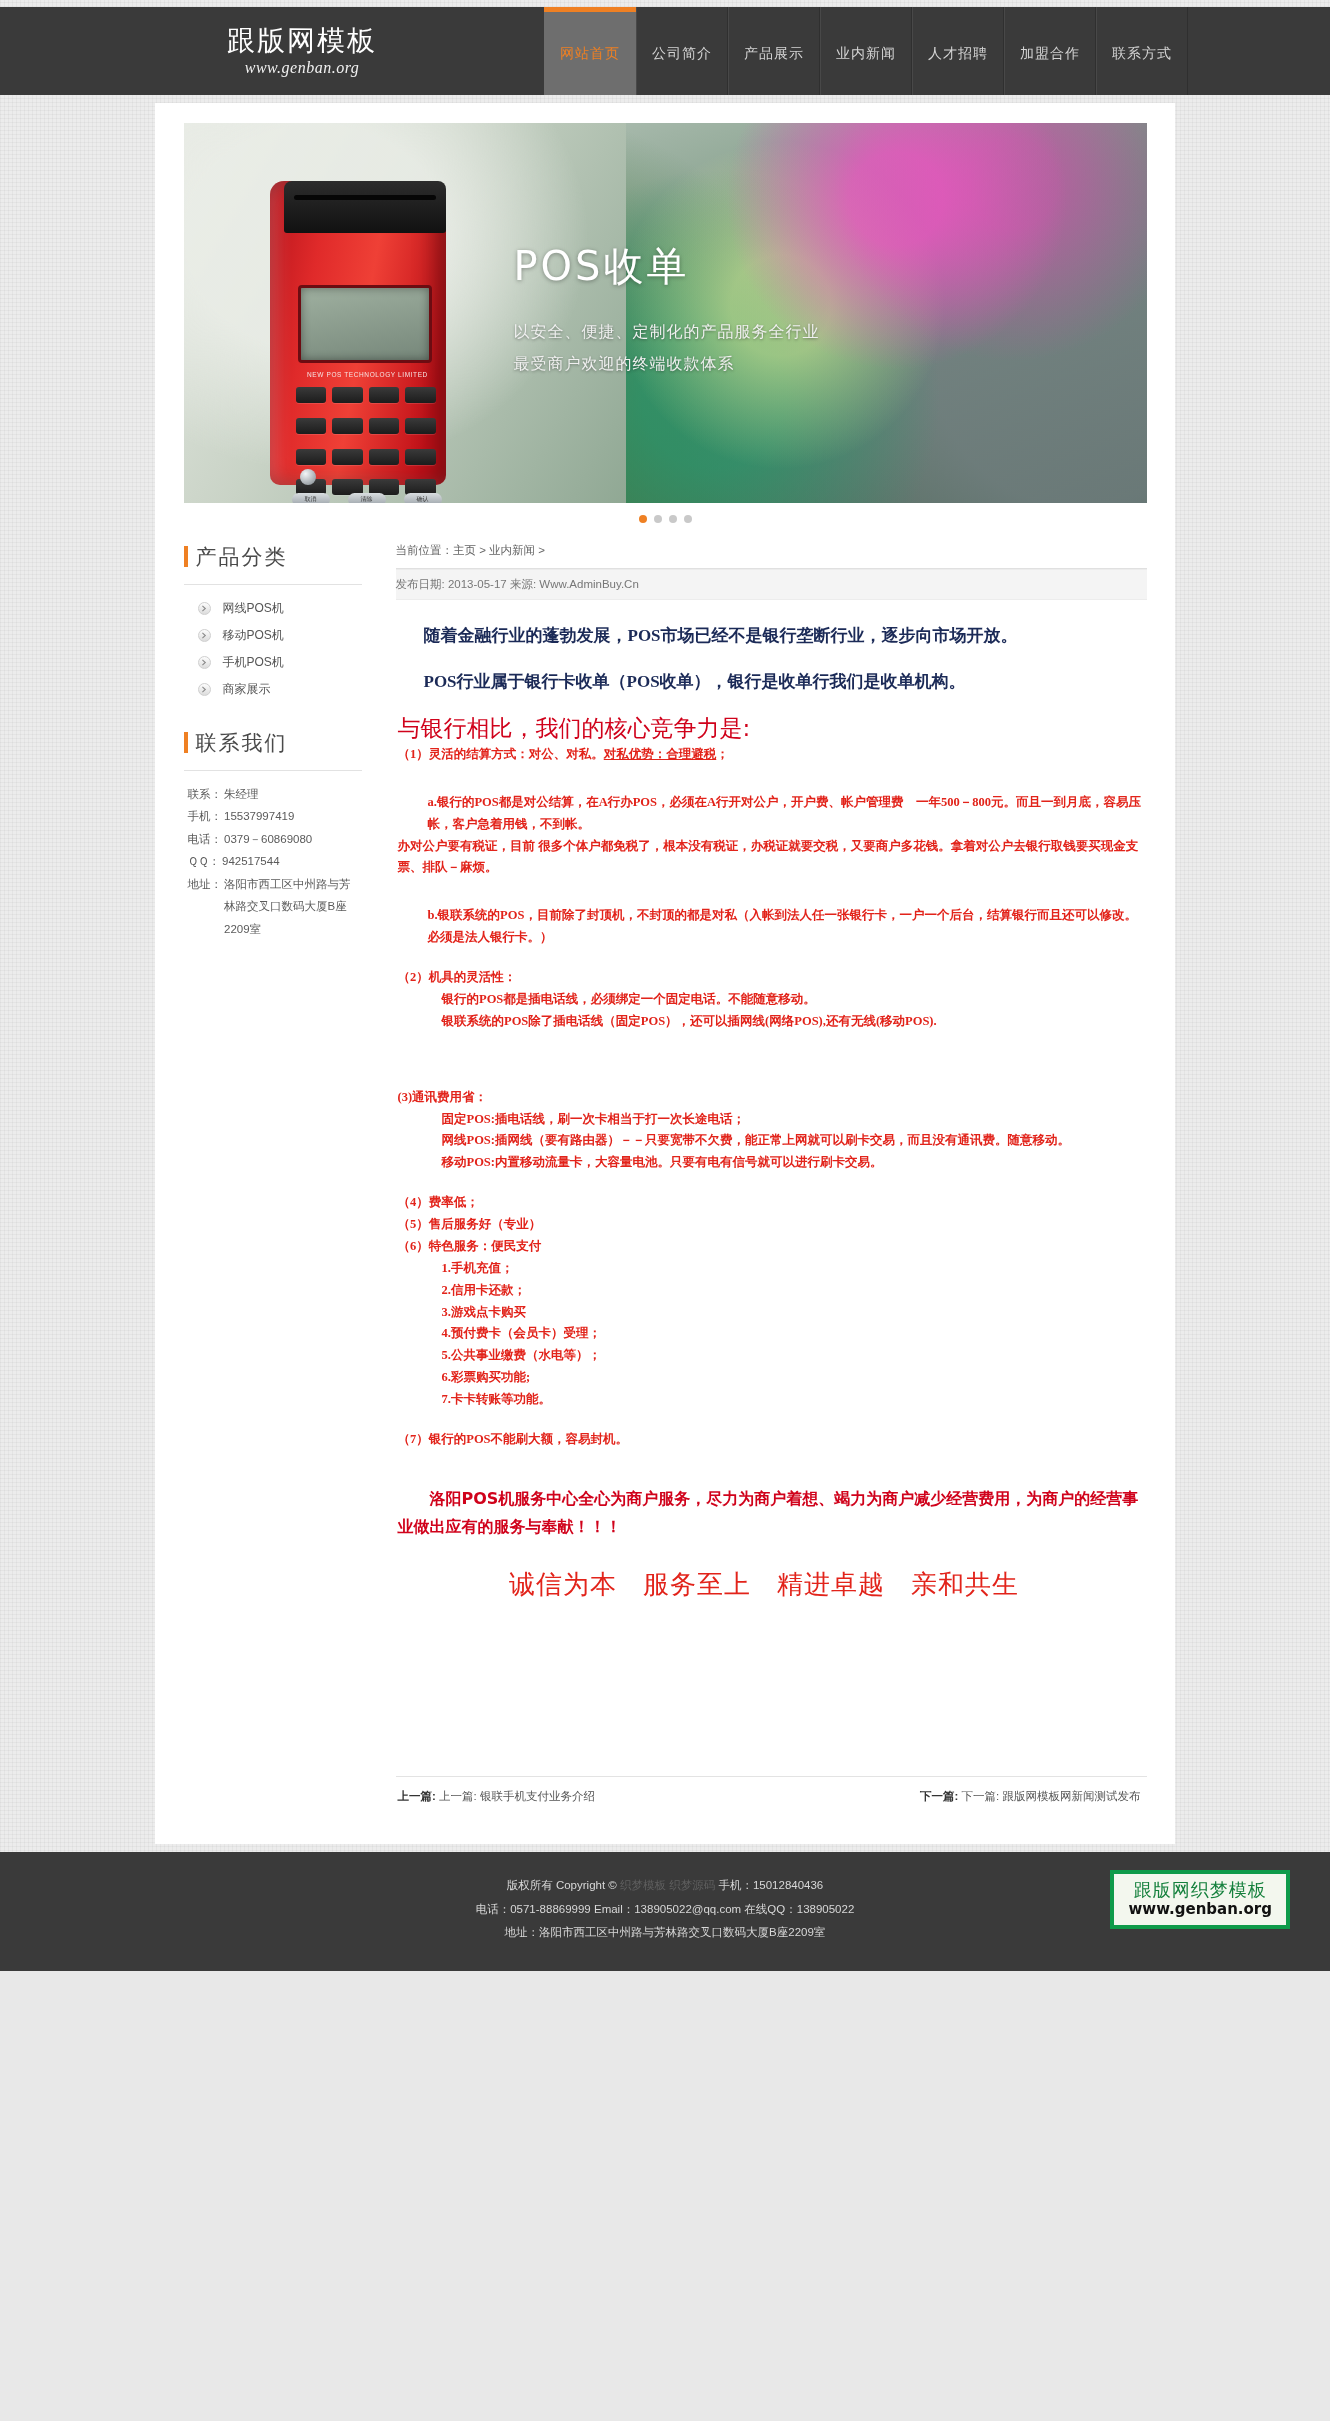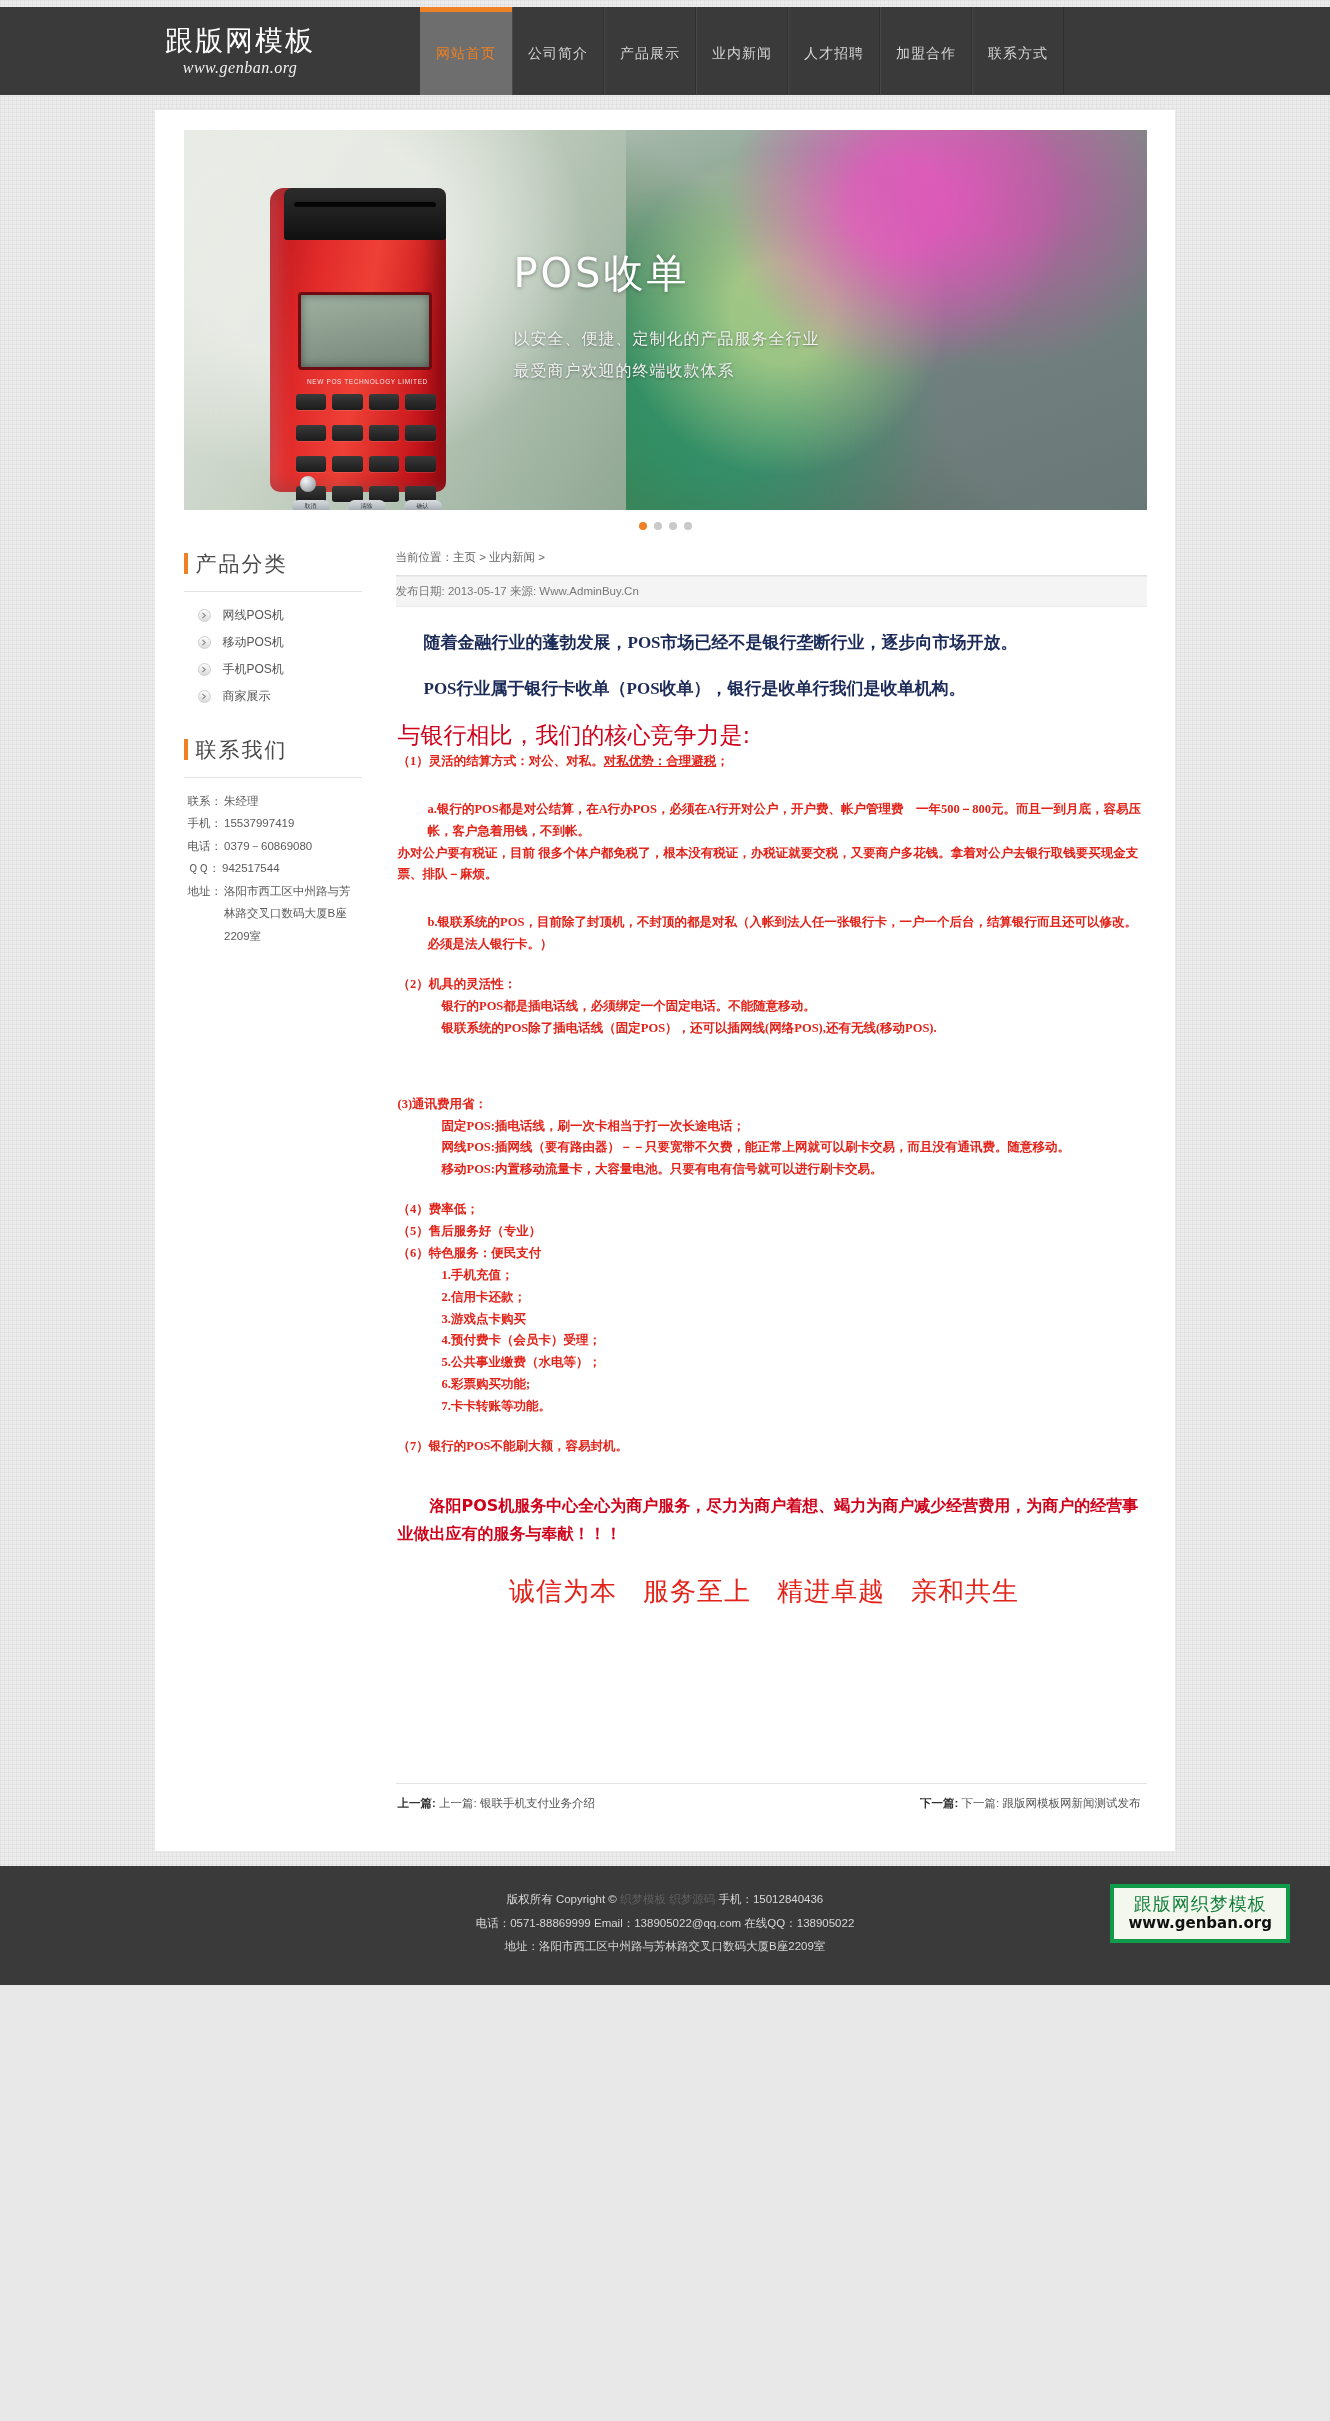--- a/index.html
+++ b/index.html
@@ -24,21 +24,21 @@
 
   
   .header {
     background:#3a3a3a;
     height:88px;
     position:relative;
     display:flex;
     align-items:stretch;
   }
   .brand {
-    width:420px;
+    width:544px;
     display:flex;
     flex-direction:column;
     align-items:center;
     justify-content:center;
     padding-left:60px;
     border-radius:8px;
   }
   .brand-title {
     color:#ffffff;
     font-size:28px;
@@ -86,21 +86,21 @@
     content:"";
     position:absolute;
     left:0; right:0; top:0;
     height:5px;
     background:#ef8023;
   }
 
   
   .wrap {
     width:1020px;
-    margin:15px auto;
+    margin:8px auto;
     background:#ffffff;
     padding:20px 0 0 0;
   }
 
   
   .banner {
     width:963px;
     height:380px;
     margin:0 auto;
     position:relative;

